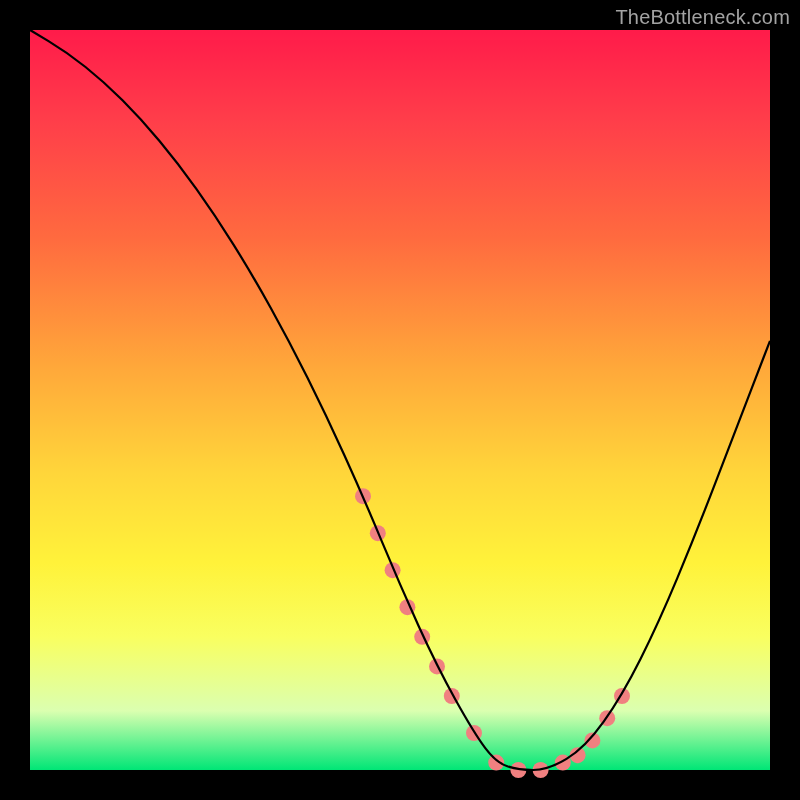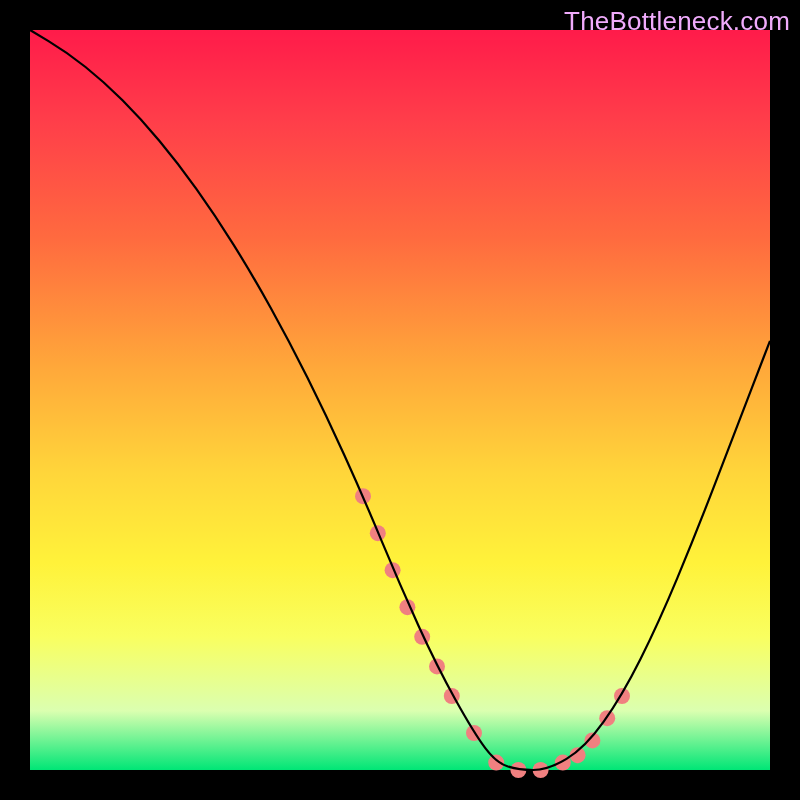--- a/index.html
+++ b/index.html
@@ -33,22 +33,22 @@
       #fff23a 72%,
       #f9ff60 82%,
       #dbffb0 92%,
       #00e676 100%
     );
   }
   .watermark {
     position: absolute;
     top: 6px;
     right: 10px;
-    color: #f0abfc;
-    font-size: 26px;
+    color: #a3a3a3;
+    font-size: 20px;
     font-weight: 500;
     z-index: 10;
     letter-spacing: 0.2px;
   }
   svg.curve {
     position: absolute;
     left: 0;
     top: 0;
     width: 740px;
     height: 740px;

